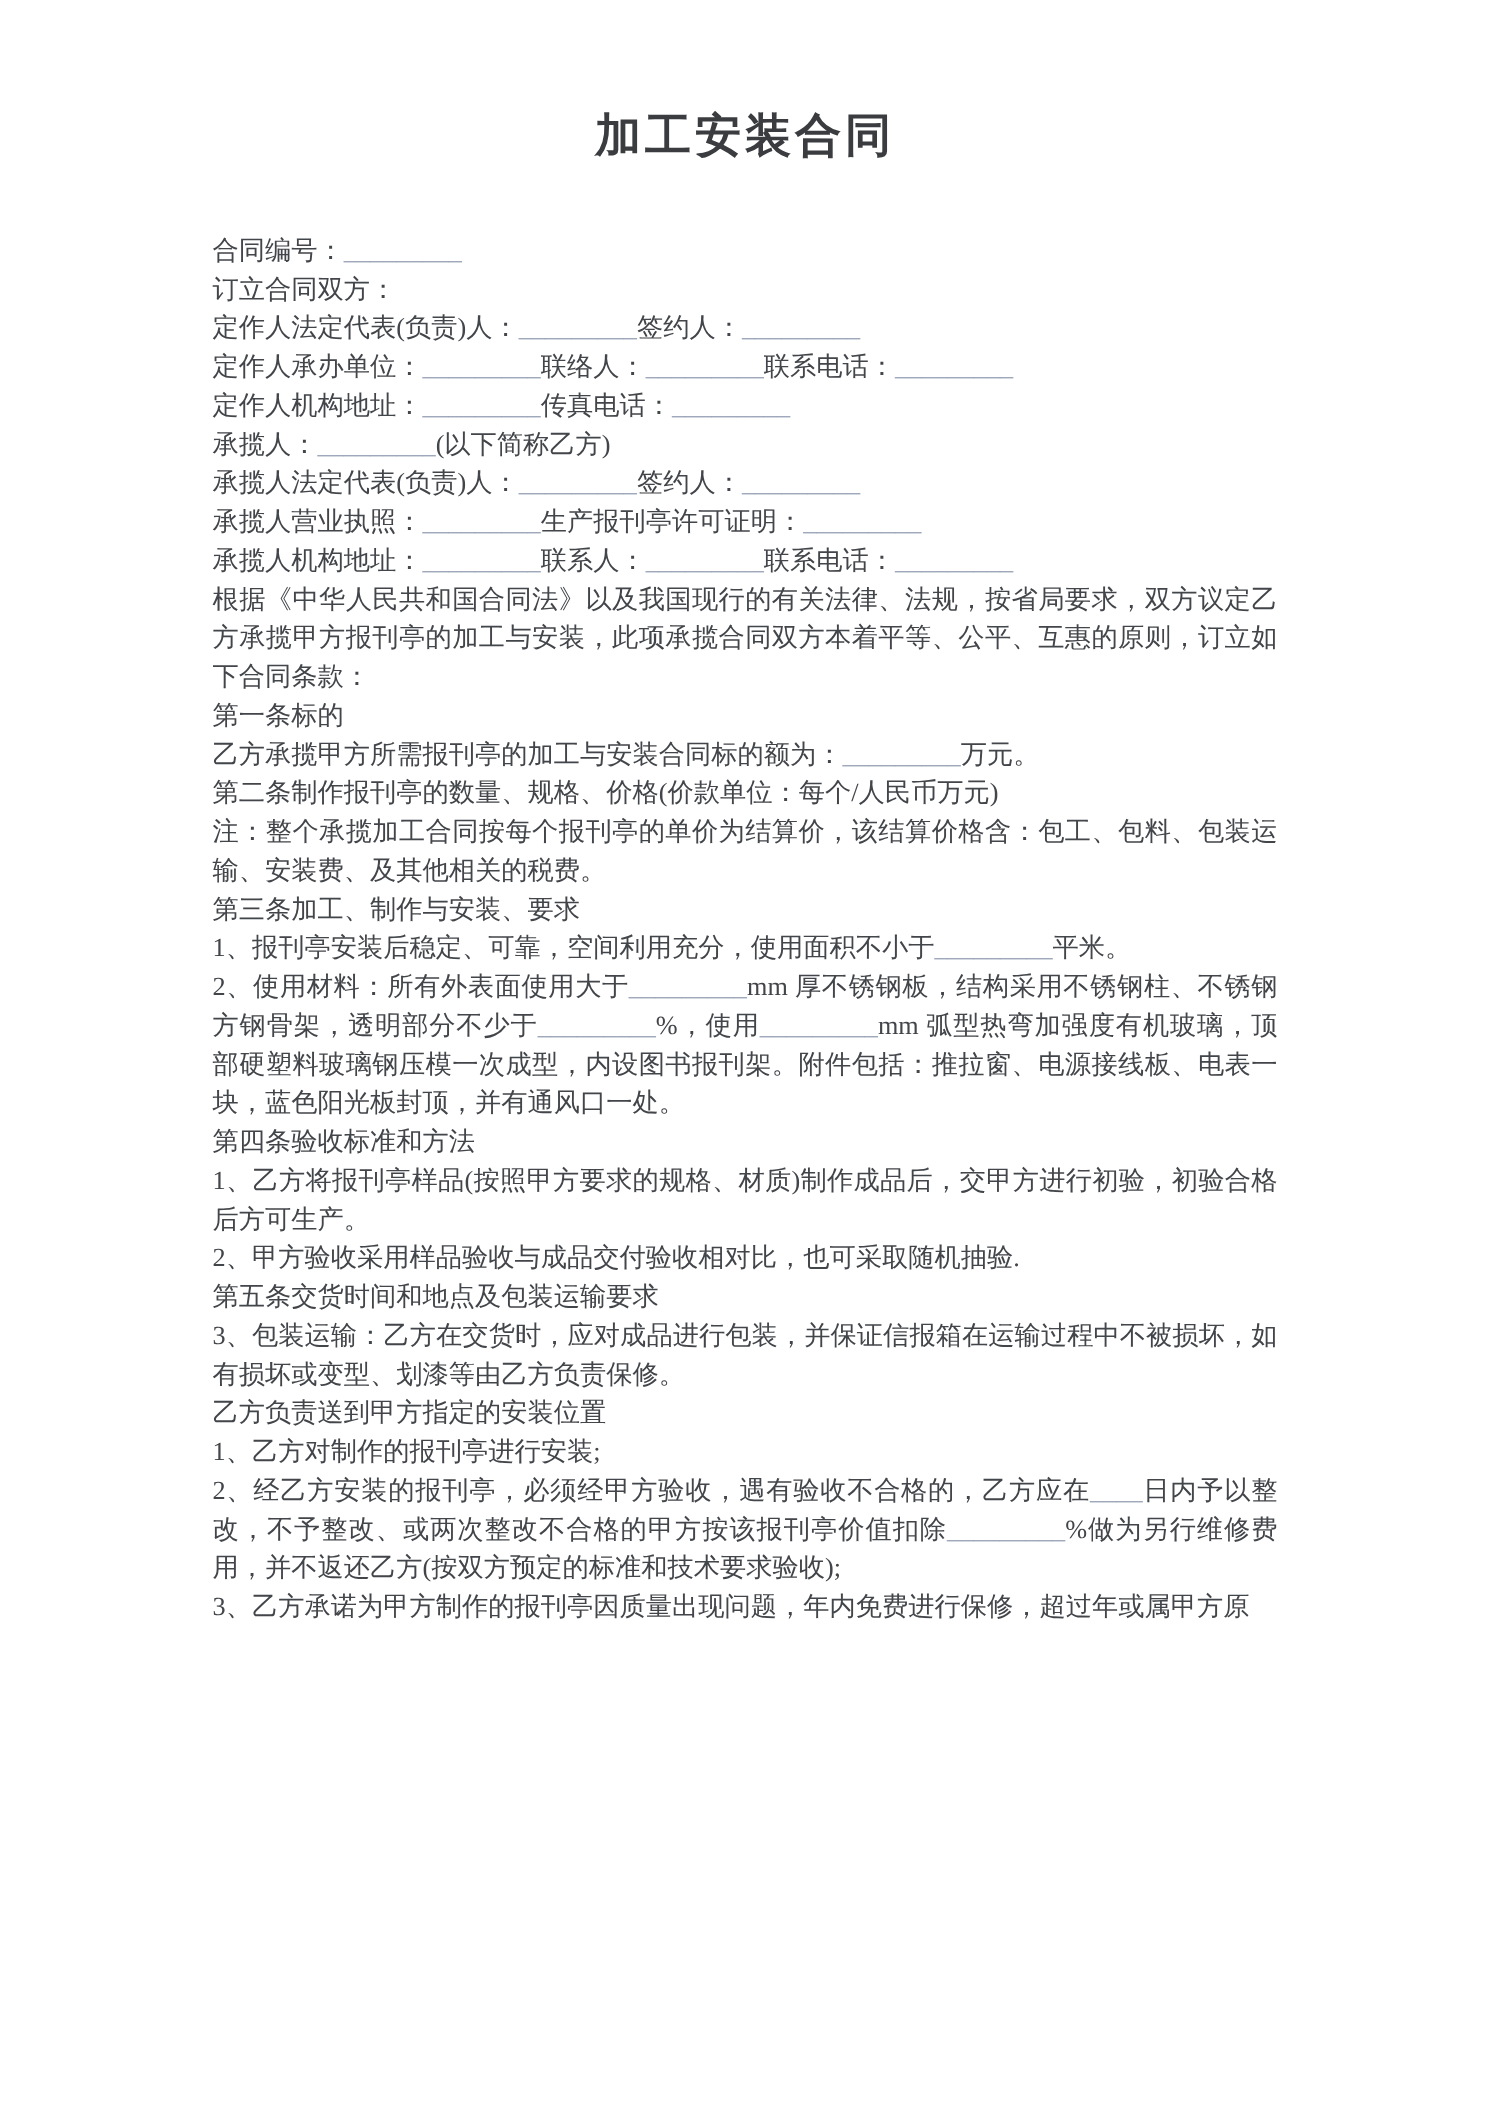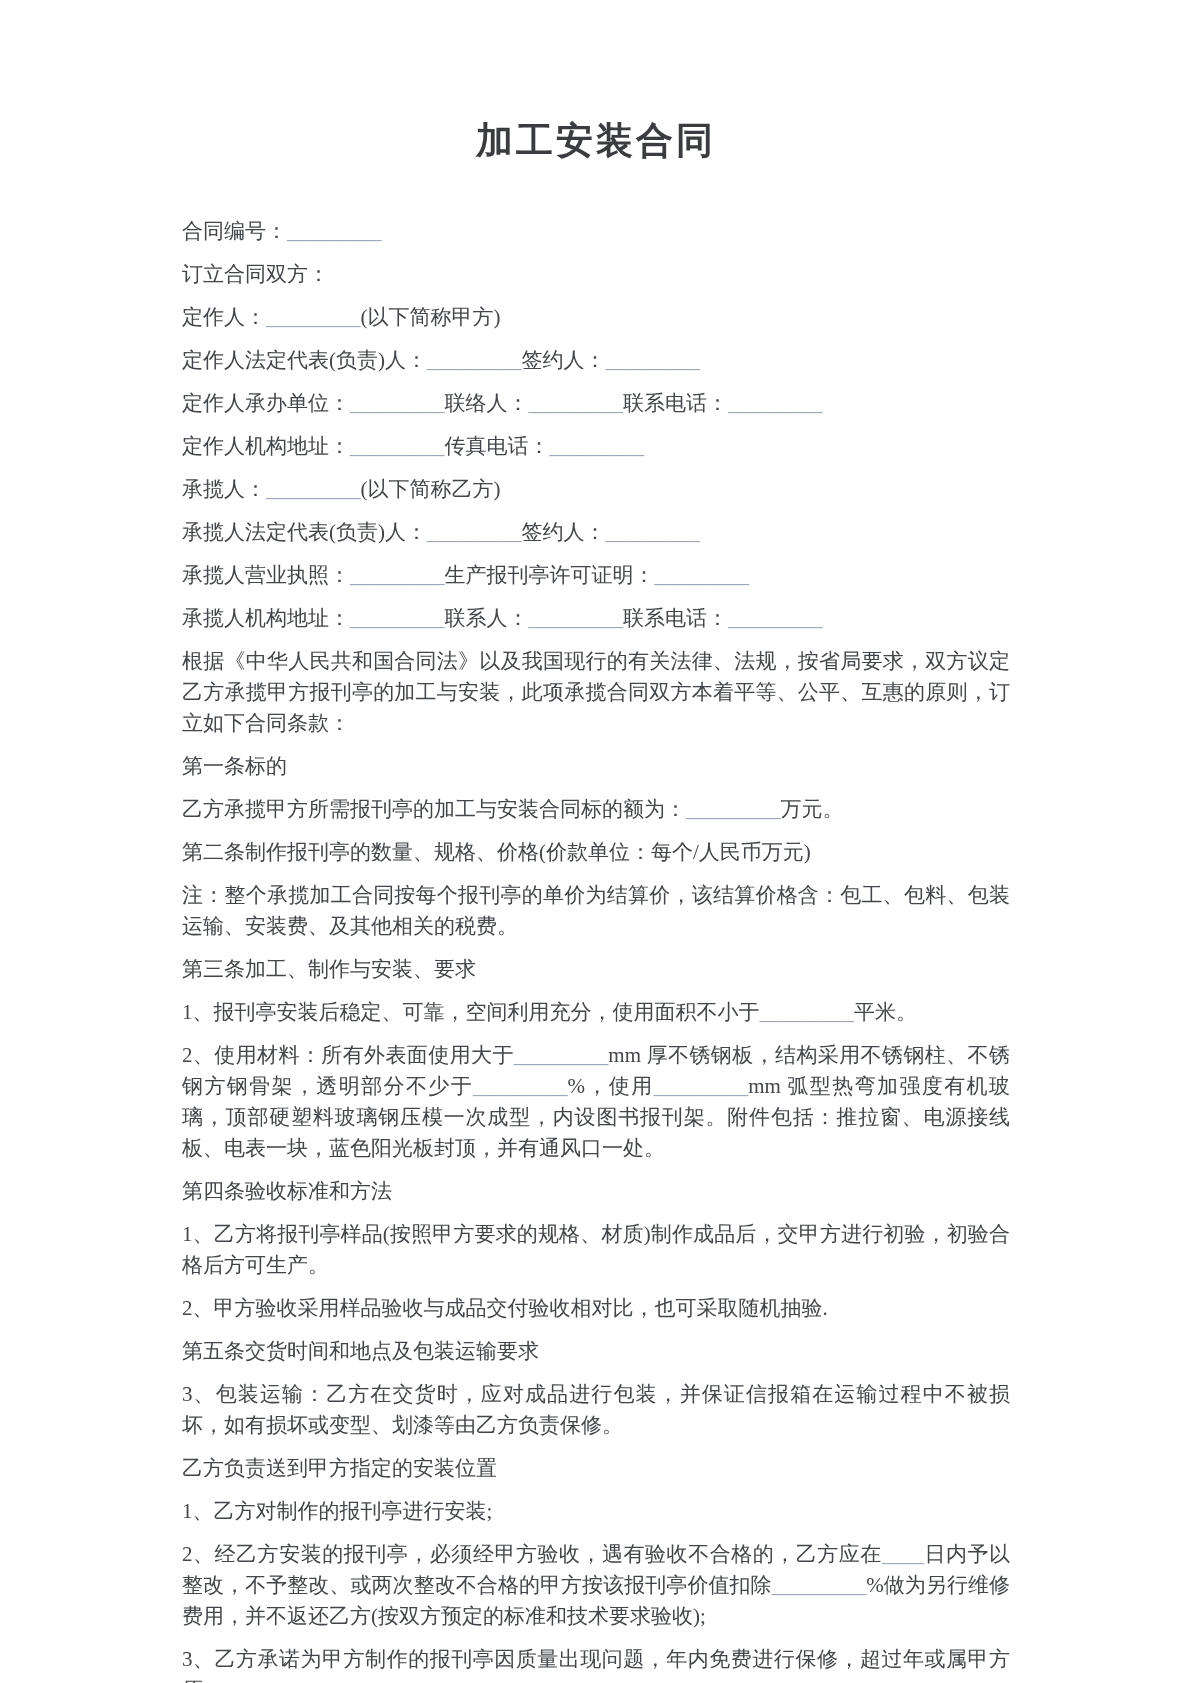--- a/index.html
+++ b/index.html
@@ -10,57 +10,56 @@
   body {
     width: 1190px;
     height: 1683px;
     overflow: hidden;
     font-family: "Liberation Serif", "DejaVu Serif", serif;
   }
   .page {
     box-sizing: border-box;
     width: 1190px;
     height: 1683px;
-    padding: 116px 168px 0 170px;
+    padding: 85px 168px 0 170px;
     background: #ffffff;
   }
   .doc-title {
     text-align: center;
     font-size: 37px;
     font-weight: bold;
     letter-spacing: 3px;
     color: #3a3c3f;
     line-height: 50px;
     margin: 0 0 50px 0;
   }
   .doc-body {
     color: #424549;
     font-size: 21px;
     line-height: 31px;
   }
   .line {
     text-align: justify;
-    margin: 12px;
+    margin: 0;
     word-break: break-all;
   }
   .blank {
     color: #98a3b6;
     letter-spacing: 0px;
   }
 </style>
 </head>
 <body>
 
 <div class="page">
   <h1 class="doc-title">加工安装合同</h1>
 
   <div class="doc-body">
     <p class="line">合同编号：<span class="blank">_________</span></p>
     <p class="line">订立合同双方：</p>
-    <p class="line">定作人：<span class="blank">_________</span>(以下简称甲方)</p>
     <p class="line">定作人法定代表(负责)人：<span class="blank">_________</span>签约人：<span class="blank">_________</span></p>
     <p class="line">定作人承办单位：<span class="blank">_________</span>联络人：<span class="blank">_________</span>联系电话：<span class="blank">_________</span></p>
     <p class="line">定作人机构地址：<span class="blank">_________</span>传真电话：<span class="blank">_________</span></p>
     <p class="line">承揽人：<span class="blank">_________</span>(以下简称乙方)</p>
     <p class="line">承揽人法定代表(负责)人：<span class="blank">_________</span>签约人：<span class="blank">_________</span></p>
     <p class="line">承揽人营业执照：<span class="blank">_________</span>生产报刊亭许可证明：<span class="blank">_________</span></p>
     <p class="line">承揽人机构地址：<span class="blank">_________</span>联系人：<span class="blank">_________</span>联系电话：<span class="blank">_________</span></p>
     <p class="line">根据《中华人民共和国合同法》以及我国现行的有关法律、法规，按省局要求，双方议定乙方承揽甲方报刊亭的加工与安装，此项承揽合同双方本着平等、公平、互惠的原则，订立如下合同条款：</p>
     <p class="line">第一条标的</p>
     <p class="line">乙方承揽甲方所需报刊亭的加工与安装合同标的额为：<span class="blank">_________</span>万元。</p>

